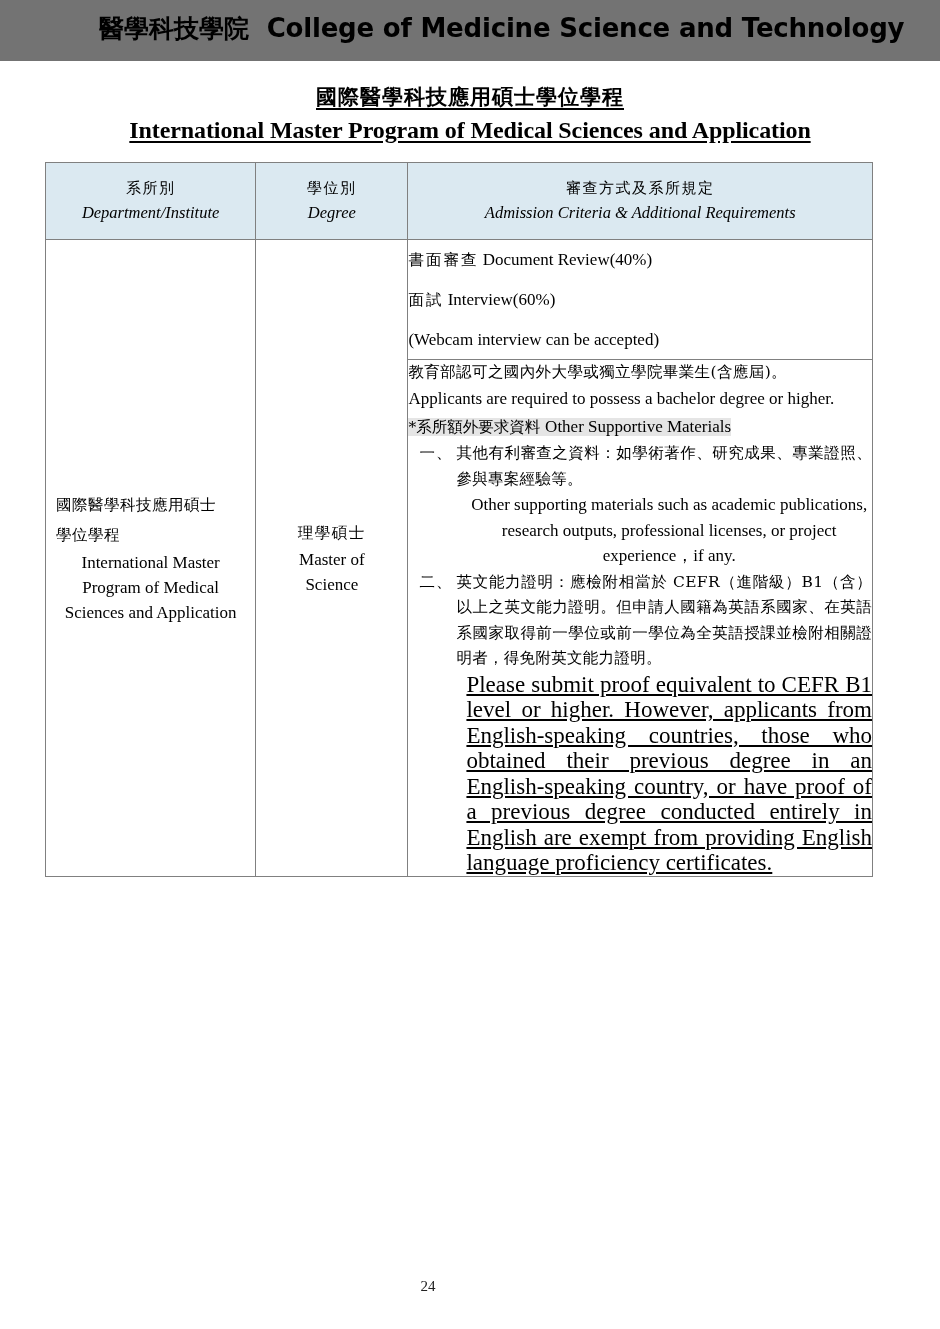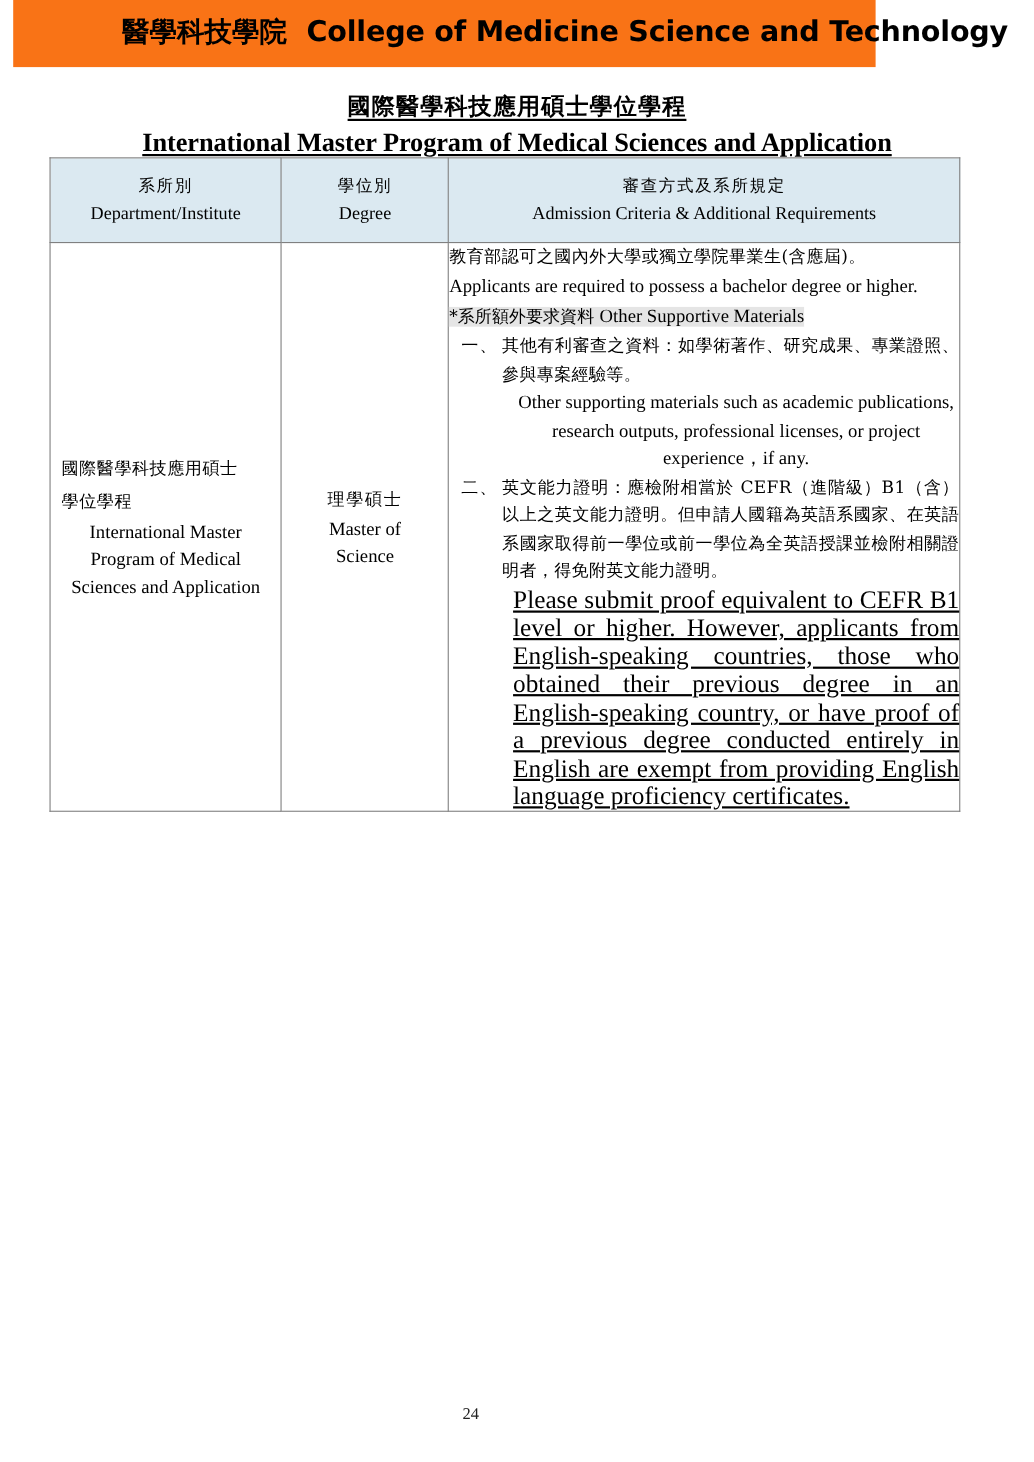--- a/index.html
+++ b/index.html
@@ -12,25 +12,25 @@
     height: 1329px;
     position: relative;
     font-family: "Liberation Serif", "DejaVu Serif", serif;
     color: #000000;
     overflow: hidden;
   }
 
   
   .banner {
     position: absolute;
-    left: 12px;
+    left: 0;
     top: 0;
-    width: 784px;
+    width: 940px;
     height: 61px;
-    background: #f97316;
+    background: #737373;
     box-sizing: border-box;
   }
   .banner-inner {
     position: absolute;
     left: 99px;
     top: 12px;
     white-space: nowrap;
   }
   .banner-zh {
     font-family: "DejaVu Sans", "Liberation Sans", sans-serif;
@@ -71,21 +71,21 @@
     text-decoration: underline;
     text-underline-offset: 3px;
     line-height: 32px;
     letter-spacing: -0.1px;
   }
 
   
   .tbl {
     position: absolute;
     left: 45px;
-    top: 143px;
+    top: 162px;
     width: 828px;
     border-collapse: collapse;
     table-layout: fixed;
   }
   .tbl td, .tbl th {
     border: 1.5px solid #808080;
     padding: 0;
     vertical-align: top;
   }
   th.hcell {
@@ -98,20 +98,21 @@
   .h-zh {
     font-family: "DejaVu Serif", "Liberation Serif", serif;
     font-size: 15px;
     letter-spacing: 1.5px;
     line-height: 26px;
   }
   .h-en {
     font-family: "Liberation Serif", "DejaVu Serif", serif;
     font-size: 16.5px;
     line-height: 24px;
+    font-style: italic;
   }
 
   .col1 { width: 210px; }
   .col2 { width: 152px; }
   .col3 { width: 464px; }
 
   
   td.dept {
     vertical-align: middle;
     text-align: left;
@@ -317,20 +318,31 @@
 
       <td class="degree">
         <div class="deg-zh">理學碩士</div>
         <div class="deg-en">Master of</div>
         <div class="deg-en">Science</div>
       </td>
 
       <td>
         <table class="subtbl">
           <tbody>
+              <tr class="sep">
+            <td class="crit-a">
+              <div class="ln">
+                <span class="zh">書面審查</span>&nbsp;<span>Document Review(40%)</span>
+              </div>
+              <div class="ln">
+                <span class="zh">面試</span>&nbsp;<span>Interview(60%)</span>
+              </div>
+              <div class="ln">(Webcam interview can be accepted)</div>
+            </td>
+          </tr>
           <tr>
             <td class="crit-b">
 
               <p class="p-zh">教育部認可之國內外大學或獨立學院畢業生(含應屆)。</p>
               <p class="p-just">Applicants are required to possess a bachelor degree or higher.</p>
 
               <div class="hl-wrap">
                 <span class="hl"><span>*系所額外要求資料 </span><span class="hl-en">Other Supportive Materials</span></span>
               </div>
 

